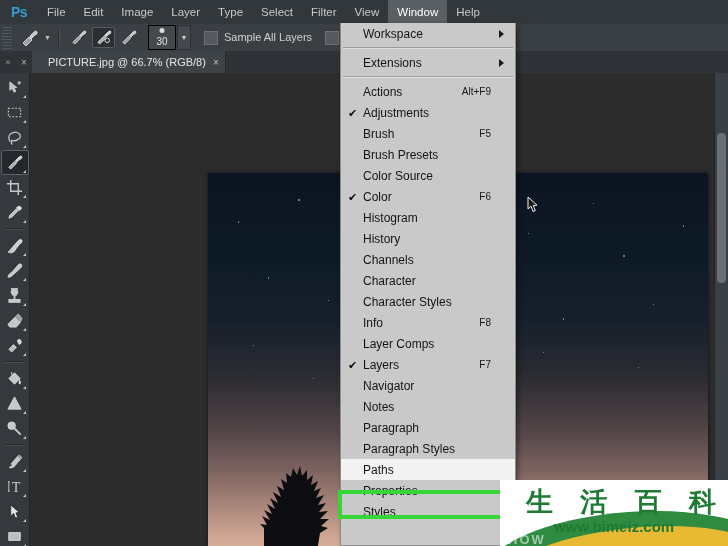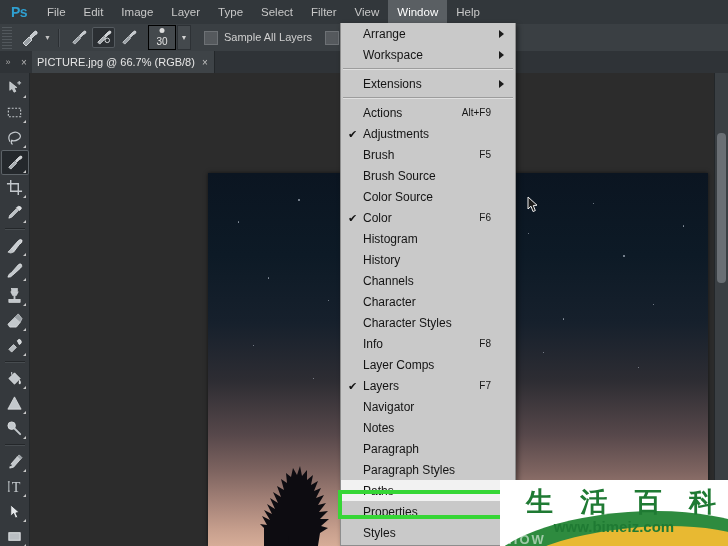--- a/index.html
+++ b/index.html
@@ -122,21 +122,21 @@
     width: 16px; display:flex; align-items:center; justify-content:center;
     color:#a7a7a7; font-size: 9px;
   }
   .tab-x-left {
     width: 16px; display:flex; align-items:center; justify-content:center;
     color:#b5b5b5; font-size: 10px;
   }
   .doctab {
     display: flex; align-items: center;
     background: #3e4347;
-    padding: 0 6px 0 5px;
+    padding: 0 6px 0 16px;
     color: #e6e6e6; font-size: 11px;
     border-right: 1px solid #23272a;
     white-space: nowrap;
   }
   .doctab .tab-close {
     margin-left: 7px; color: #c2c2c2; font-size: 10px;
   }
 
   
   .toolbar {
@@ -593,24 +593,20 @@
     </div>
 
     <div class="vscroll">
       <div class="thumb"></div>
     </div>
   </div>
 
   <div class="dropdown">
 
     <div class="mi">
-      <span>Arrange</span>
-      <span class="arrow"></span>
-    </div>
-    <div class="mi">
       <span>Workspace</span>
       <span class="arrow"></span>
     </div>
 
     <div class="mi-sep"></div>
 
     <div class="mi">
       <span>Extensions</span>
       <span class="arrow"></span>
     </div>
@@ -623,21 +619,21 @@
     </div>
     <div class="mi">
       <span class="check">✔</span>
       <span>Adjustments</span>
     </div>
     <div class="mi">
       <span>Brush</span>
       <span class="shortcut">F5</span>
     </div>
     <div class="mi">
-      <span>Brush Source</span>
+      <span>Brush Presets</span>
     </div>
     <div class="mi">
       <span>Color Source</span>
     </div>
     <div class="mi">
       <span class="check">✔</span>
       <span>Color</span>
       <span class="shortcut">F6</span>
     </div>
     <div class="mi">

